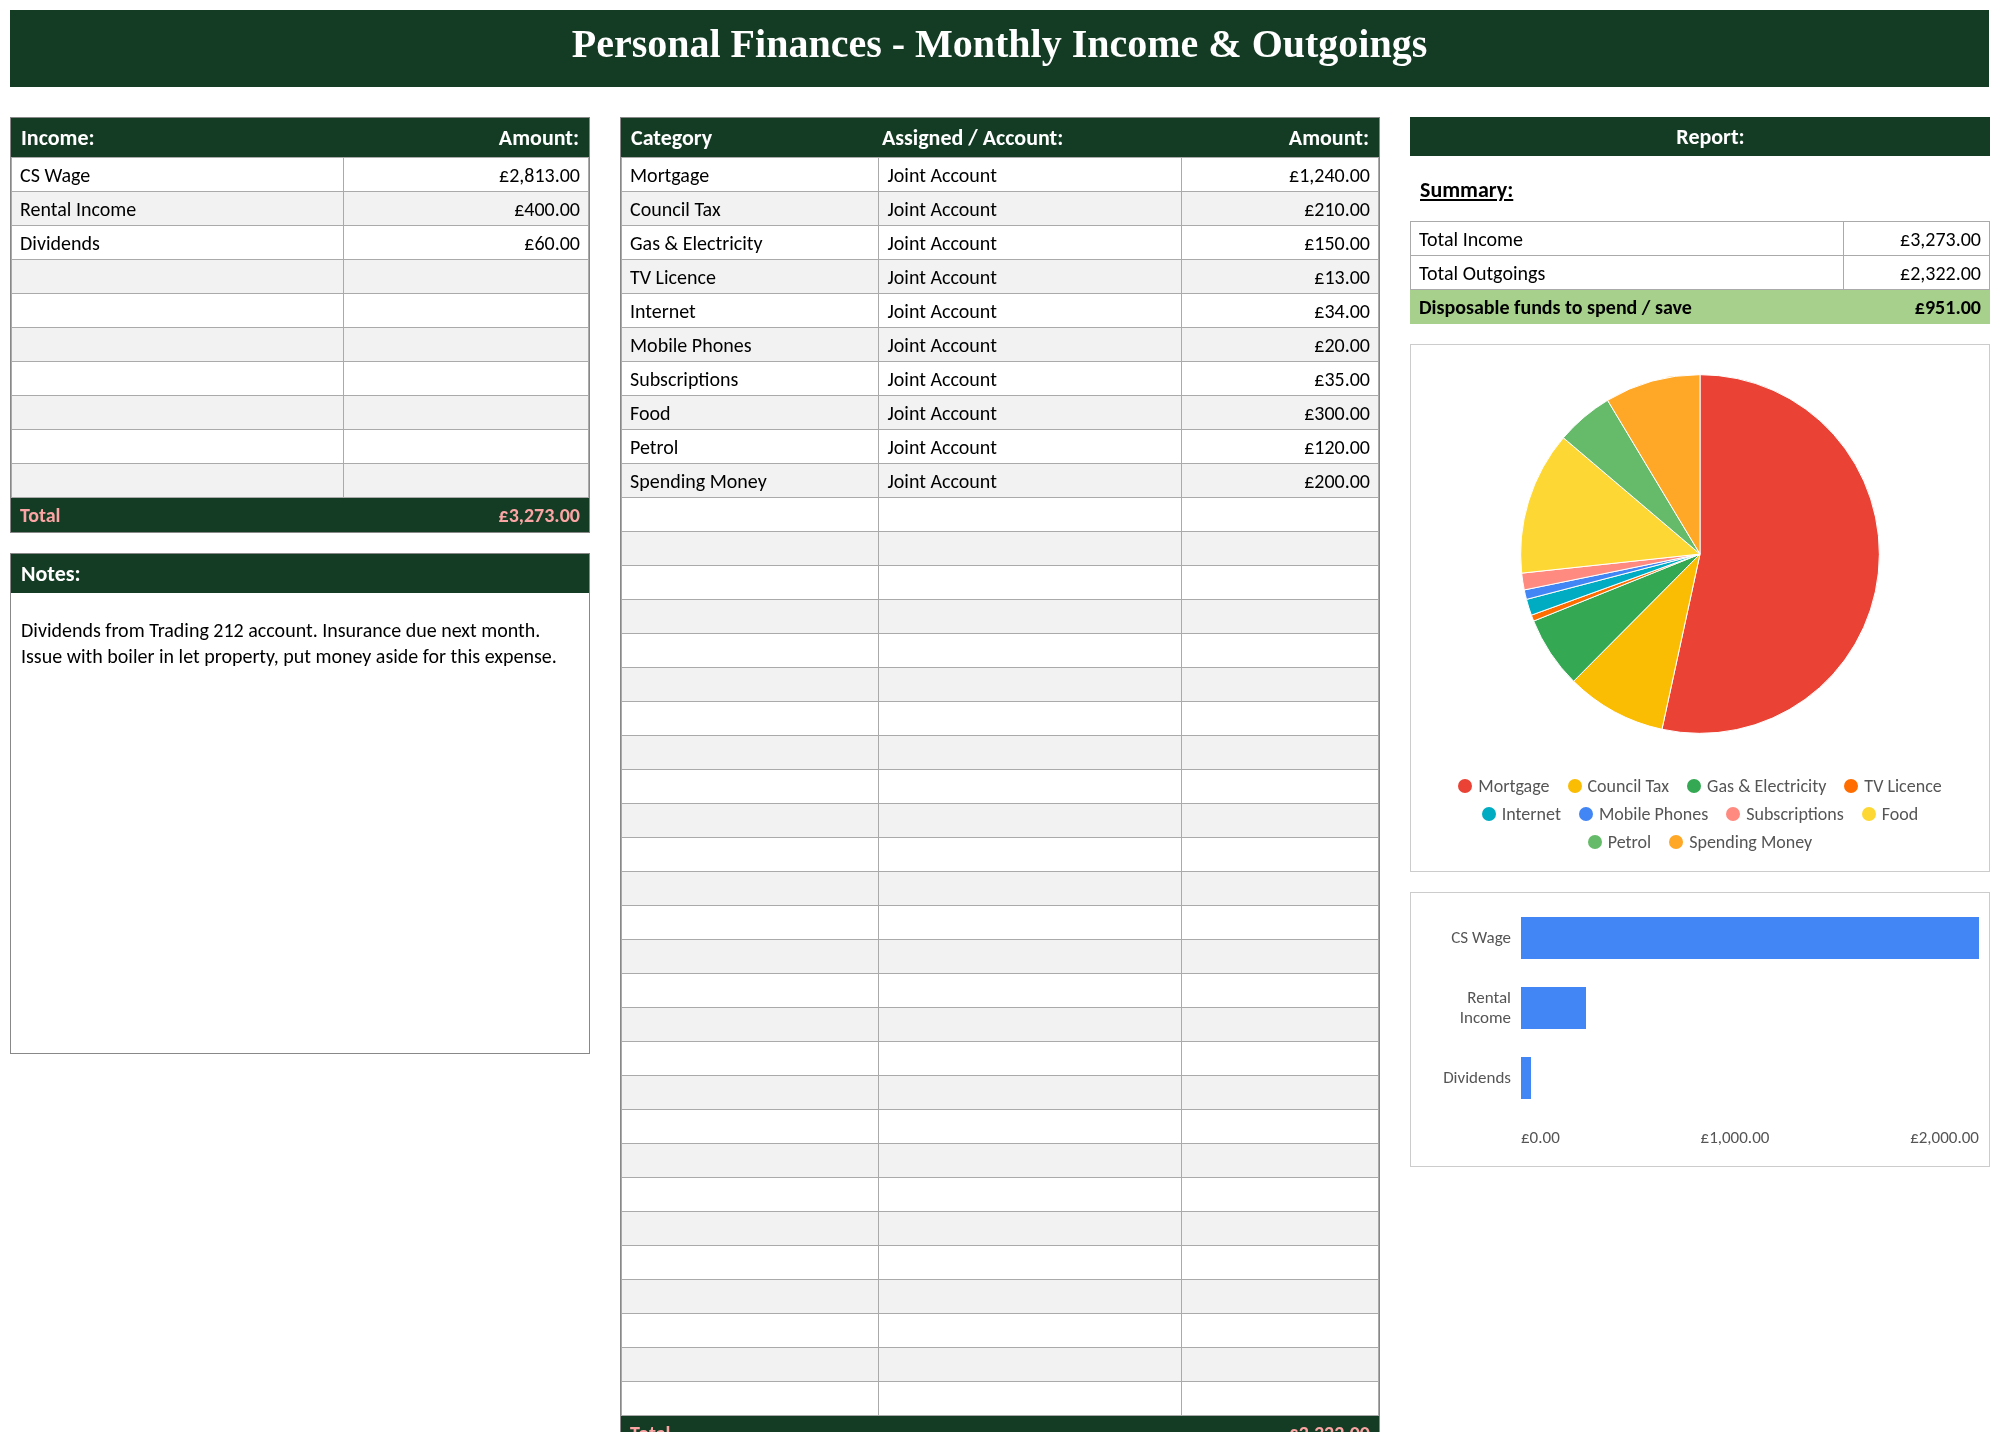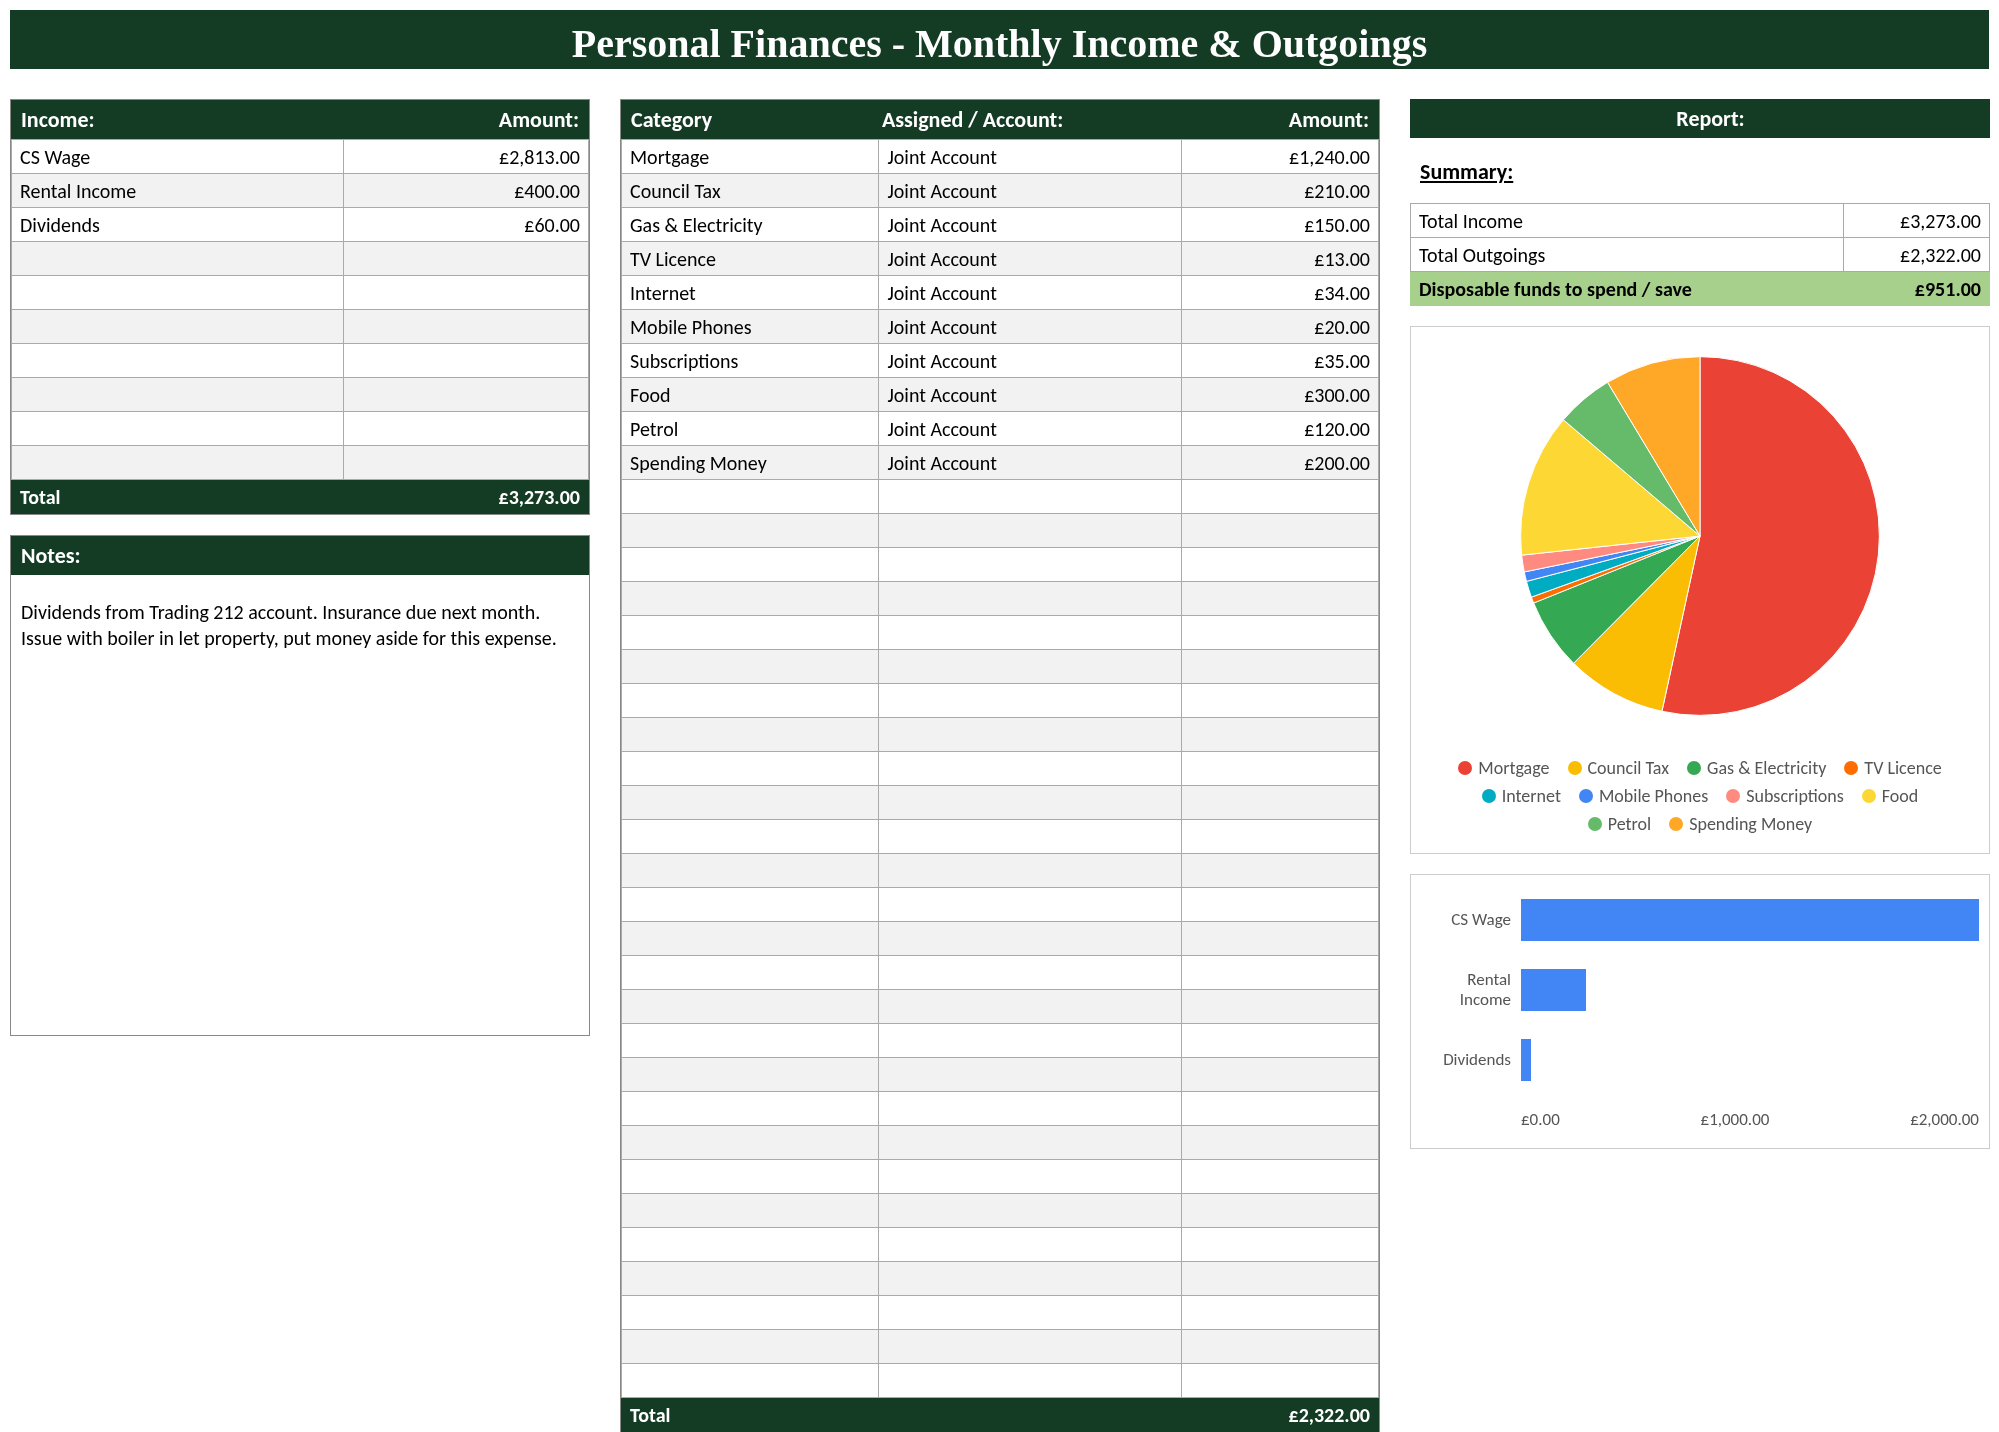--- a/index.html
+++ b/index.html
@@ -9,21 +9,21 @@
     padding: 10px;
     width: 1999px;
   }
   .title-bar {
     background: #143b24;
     color: #fff;
     text-align: center;
     font-family: Georgia, 'Times New Roman', serif;
     font-weight: bold;
     font-size: 40px;
-    padding: 10px 0 2px 0;
+    padding: 10px 0 20px 0;
     margin-bottom: 30px;
   }
   .layout {
     display: grid;
     grid-template-columns: 580px 760px 580px;
     gap: 30px;
     align-items: start;
   }
   .col { display: flex; flex-direction: column; gap: 20px; }
   .panel { border: 1px solid #888; background: #fff; }
@@ -42,21 +42,21 @@
     border: 1px solid #aaa;
     padding: 4px 8px;
     font-size: 20px;
     height: 34px;
     background: #fff;
   }
   tr.stripe td { background: #f2f2f2; }
   td.right { text-align: right; }
   .total-row td {
     background: #143b24;
-    color: #ffffff;
+    color: #fca5a5;
     font-weight: bold;
     border-color: #143b24;
   }
   .notes-body {
     padding: 24px 10px;
     font-size: 20px;
     min-height: 460px;
     line-height: 1.3;
   }
   .summary-heading {

